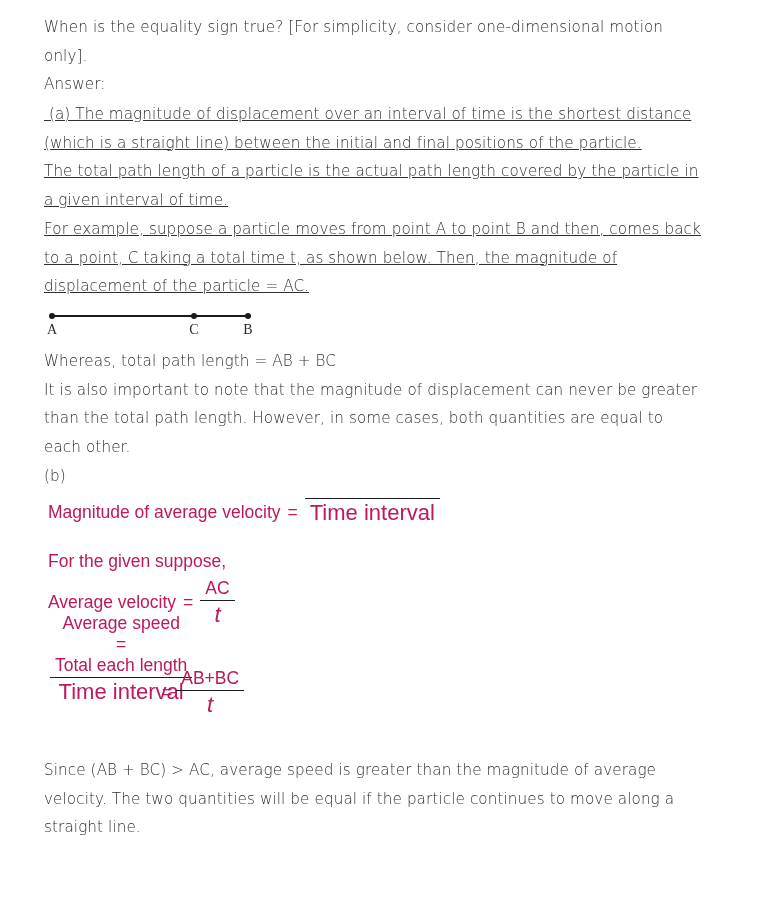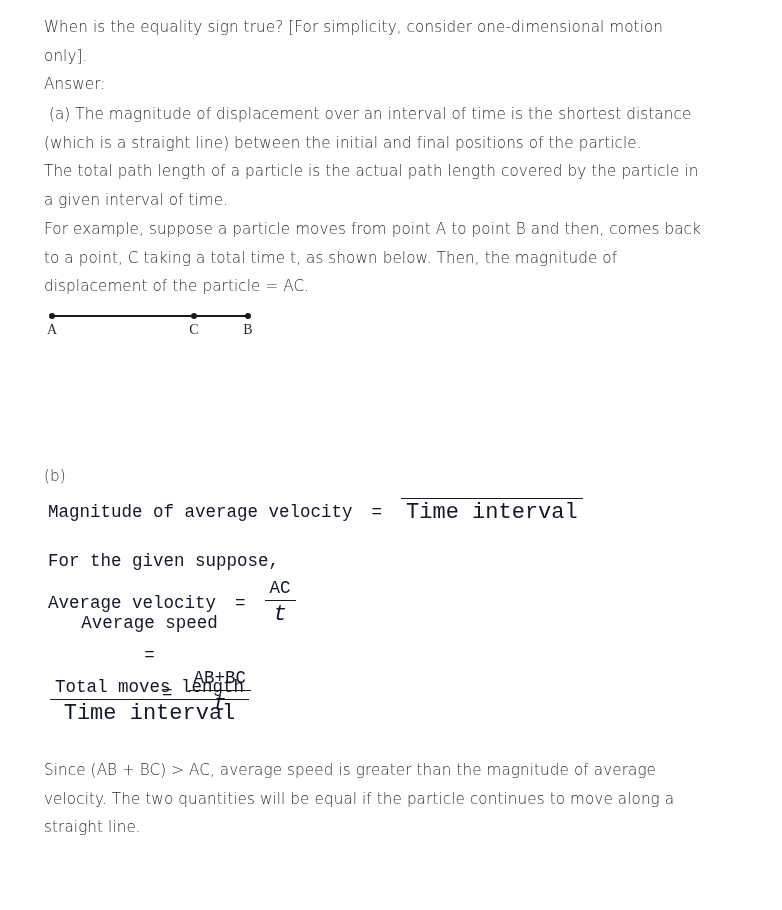--- a/index.html
+++ b/index.html
@@ -32,21 +32,21 @@
     font-family: "DejaVu Sans", sans-serif;
     font-size: 15.2px;
     font-weight: 300;
     line-height: 28.7px;
     color: #303030;
     letter-spacing: 0.1px;
     white-space: pre-wrap;
   }
 
   #prose-intro  { top: 13px; }
-  #prose-part-a { top: 100px; }
+  #prose-part-a { top: 100px; text-decoration: underline; }
   #prose-after-fig { top: 347px; }
   #prose-part-b { top: 462px; }
   #prose-closing { top: 750px; margin-top: 6px; }
 
   
   .figure {
     position: absolute;
     left: 40px;
     top: 306px;
     width: 260px;
@@ -73,23 +73,22 @@
     top: 16px;
     font-family: "Liberation Serif", serif;
     font-size: 14px;
     color: #2a2a2a;
     transform: translateX(-50%);
   }
 
   
   .math {
     position: absolute;
-    font-family: Liberation Mono, monospace;
-    color: #0f172a;
-    gap: 12px;
+    font-family: Liberation Sans, sans-serif;
+    color: #be185d;
   }
   .mrow {
     display: flex;
     align-items: center;
   }
   .mlabel {
     font-size: 17.5px;
     white-space: nowrap;
   }
   .meq {
@@ -152,20 +151,24 @@
 
     <div class="fig-dot" style="left:5px;"></div>
     <div class="fig-dot" style="left:147px;"></div>
     <div class="fig-dot" style="left:201px;"></div>
 
     <div class="fig-label" style="left:8px;">A</div>
     <div class="fig-label" style="left:150px;">C</div>
     <div class="fig-label" style="left:204px;">B</div>
   </div>
 
+  <div class="prose" id="prose-after-fig">Whereas, total path length = AB + BC
+It is also important to note that the magnitude of displacement can never be greater
+than the total path length. However, in some cases, both quantities are equal to
+each other.</div>
 
   <div class="prose" id="prose-part-b">(b)</div>
 
   <div class="math mrow" id="m-avgvel-def">
     <span class="mlabel">Magnitude of average velocity</span>
     <span class="meq">=</span>
     <span class="frac">
       <span class="bar"></span>
       <span class="den">Time interval</span>
     </span>
@@ -180,21 +183,21 @@
       <span class="num">AC</span>
       <span class="bar"></span>
       <span class="den ital">t</span>
     </span>
   </div>
 
   <div class="math mrow" id="m-avgspeed">
     <span class="mlabel">Average speed</span>
     <span class="meq" style="padding:0 12px;">=</span>
     <span class="frac">
-      <span class="num">Total moves length</span>
+      <span class="num">Total each length</span>
       <span class="bar"></span>
       <span class="den">Time interval</span>
     </span>
   </div>
 
   <div class="math mrow" id="m-avgspeed2">
     <span class="meq" style="padding:0 4px 0 0;">=</span>
     <span class="frac">
       <span class="num">AB+BC</span>
       <span class="bar"></span>

